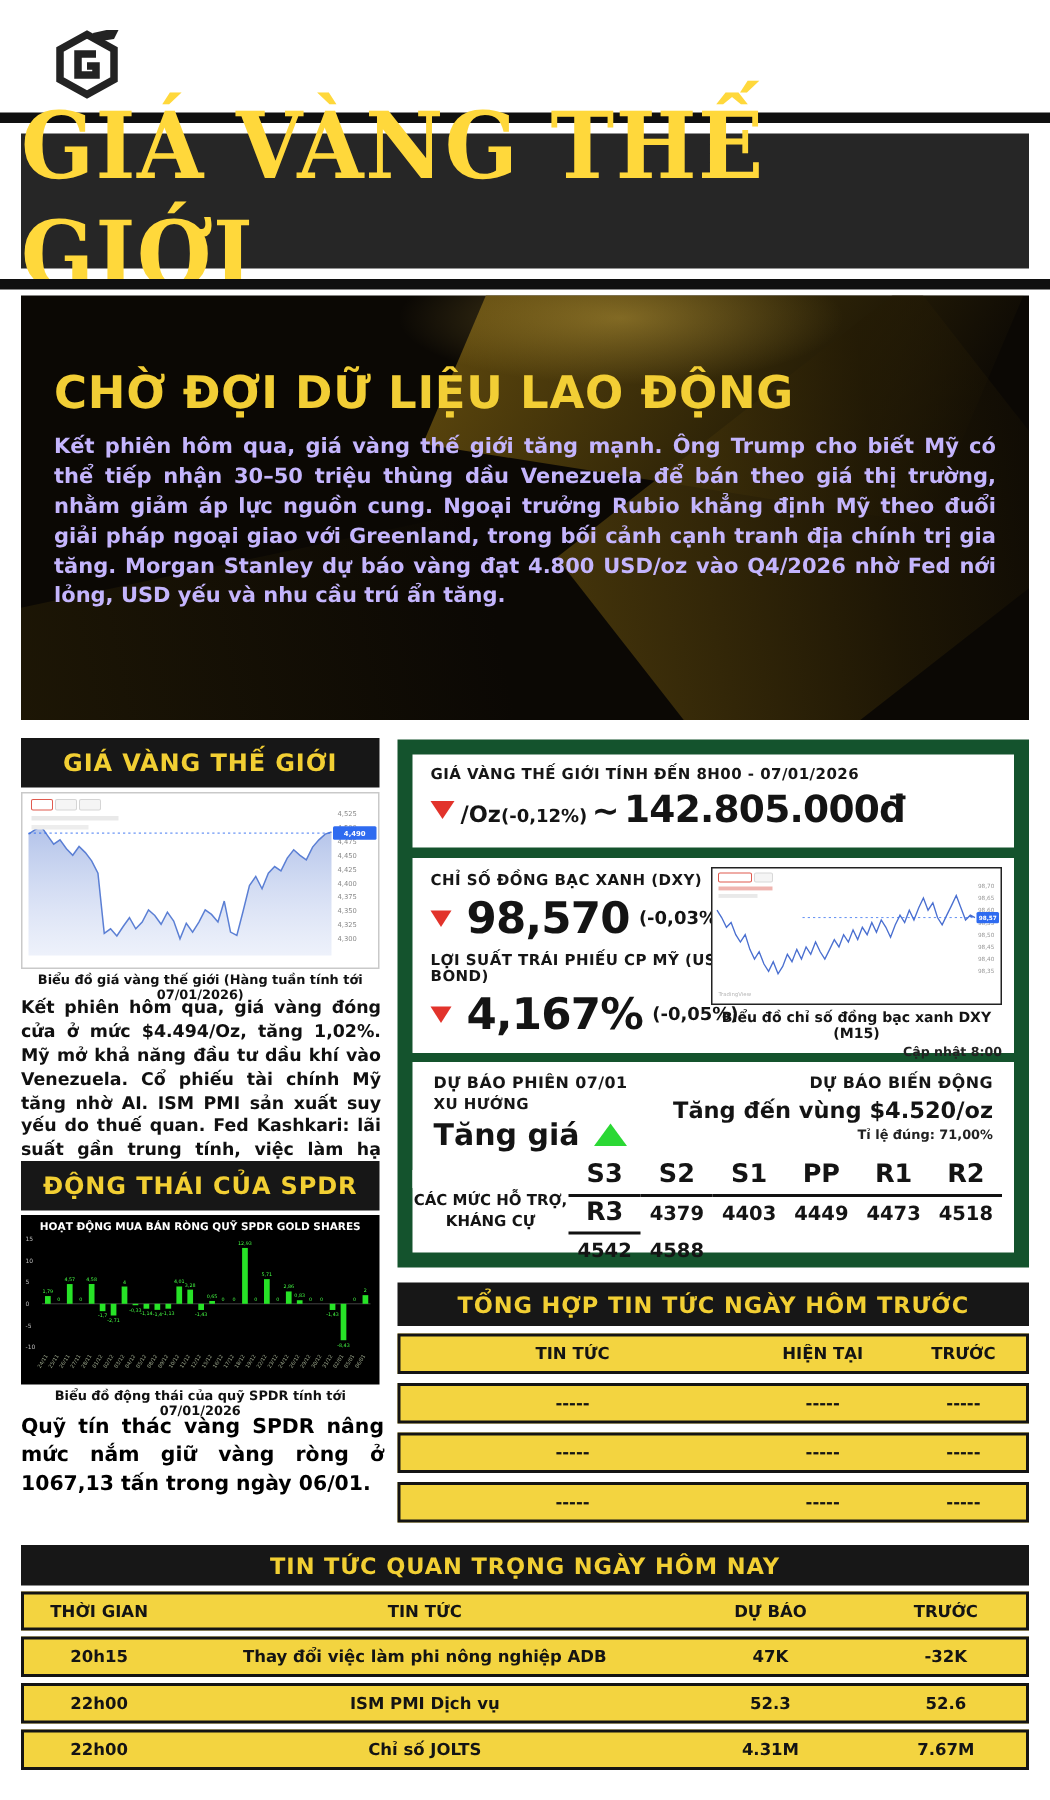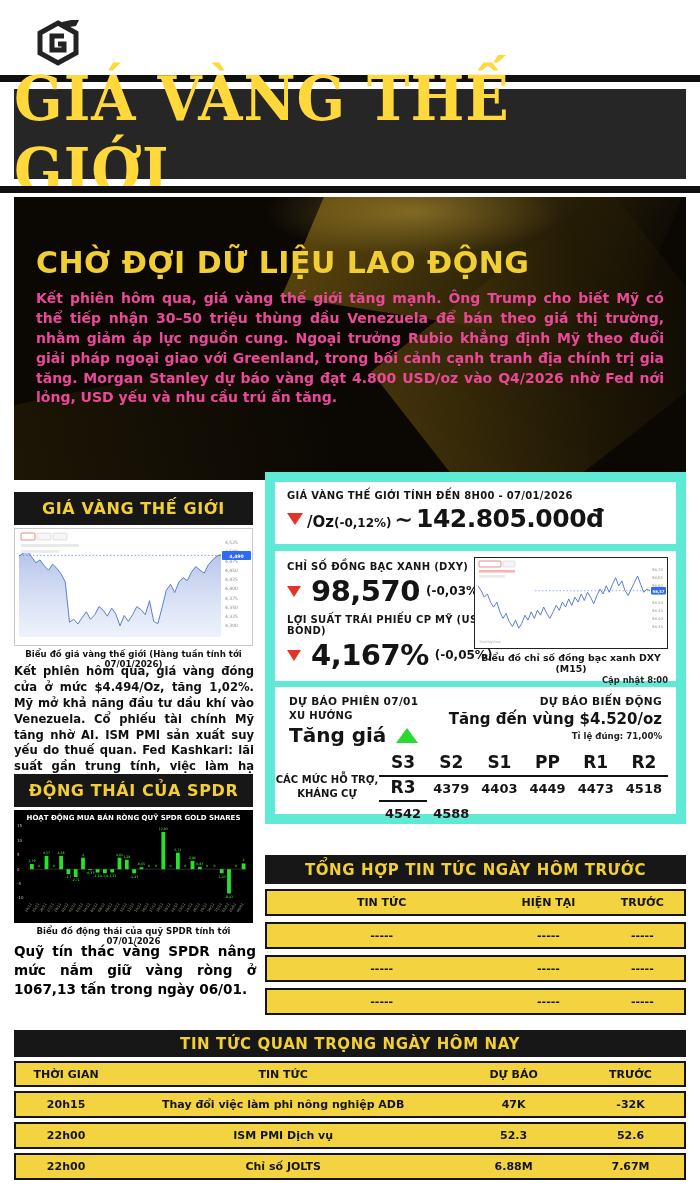--- a/index.html
+++ b/index.html
@@ -18,37 +18,37 @@
   .banner{left:14px;top:89px;width:672px;height:90px;background:#262626;
           display:flex;align-items:center;justify-content:center;}
   .banner h1{margin:0;font-family:"DejaVu Serif","Liberation Serif",serif;font-weight:900;
              font-size:57px;color:#FFD83B;letter-spacing:1px;transform:scaleY(1.08);}
 
   
   .hero{left:14px;top:197px;width:672px;height:283px;background:#0b0804;overflow:hidden;}
   .gbar{position:absolute;opacity:.85;}
   .hero-title{position:absolute;left:22px;top:48px;font-size:30px;font-weight:bold;color:#F2CE35;letter-spacing:.5px;}
   .hero-body{position:absolute;left:22px;top:92px;width:628px;font-size:14px;font-weight:bold;
-             color:#ec4899;line-height:1.42;text-align:justify;}
+             color:#c4b5fd;line-height:1.42;text-align:justify;}
 
   .black-head{background:#171717;color:#F2CF33;font-weight:bold;display:flex;align-items:center;justify-content:center;letter-spacing:.6px;}
 
   
   .lhead1{left:14px;top:492px;width:239px;height:33px;font-size:16px;}
   .gold-chart{left:14px;top:528px;width:237px;height:116px;background:#fff;border:1px solid #c9c9c9;}
   .cap{font-size:8.6px;font-weight:bold;text-align:center;color:#111;}
   .cap1{left:14px;top:649px;width:239px;}
   .lpara1{left:14px;top:664px;width:240px;font-size:11.6px;font-weight:600;line-height:1.37;text-align:justify;color:#101010;}
   .lhead2{left:14px;top:774px;width:239px;height:33px;font-size:16px;}
   .spdr-chart{left:14px;top:810px;width:239px;height:113px;background:#000;}
   .cap2{left:14px;top:926px;width:239px;}
   .lpara2{left:14px;top:942px;width:242px;font-size:13.6px;font-weight:600;line-height:1.4;text-align:justify;color:#000000;}
 
   
-  .board{left:265px;top:472px;width:421px;height:352px;background:#5eead4;}
+  .board{left:265px;top:493px;width:421px;height:352px;background:#14532d;}
   .panel{position:absolute;left:10px;width:401px;background:#ffffff;}
   .p-label{font-size:10px;font-weight:bold;letter-spacing:.3px;color:#161616;}
   .price-row{display:flex;align-items:baseline;margin-top:3px;}
   .tri-down{width:0;height:0;border-left:8px solid transparent;border-right:8px solid transparent;
             border-top:12px solid #E2332B;align-self:center;margin-right:4px;}
   .tri-down.small{border-left-width:7px;border-right-width:7px;border-top-width:11px;}
   .tri-up{width:0;height:0;border-left:11px solid transparent;border-right:11px solid transparent;
           border-bottom:15px solid #2BD834;margin-left:10px;}
   .big-usd{font-size:33px;font-weight:900;letter-spacing:-1px;}
   .unit{font-size:15px;font-weight:bold;}
@@ -388,18 +388,18 @@
       </div>
       <div class="trow">
         <div class="tcell" style="width: 15%;">22h00</div>
         <div class="tcell" style="width: 50%;">ISM PMI Dịch vụ</div>
         <div class="tcell" style="width: 19%;">52.3</div>
         <div class="tcell" style="width: 16%;">52.6</div>
       </div>
       <div class="trow">
         <div class="tcell" style="width: 15%;">22h00</div>
         <div class="tcell" style="width: 50%;">Chỉ số JOLTS</div>
-        <div class="tcell" style="width: 19%;">6.88M</div>
+        <div class="tcell" style="width: 19%;">4.31M</div>
         <div class="tcell" style="width: 16%;">7.67M</div>
       </div>
     </div>
 
 </div>
 
 </body></html>

